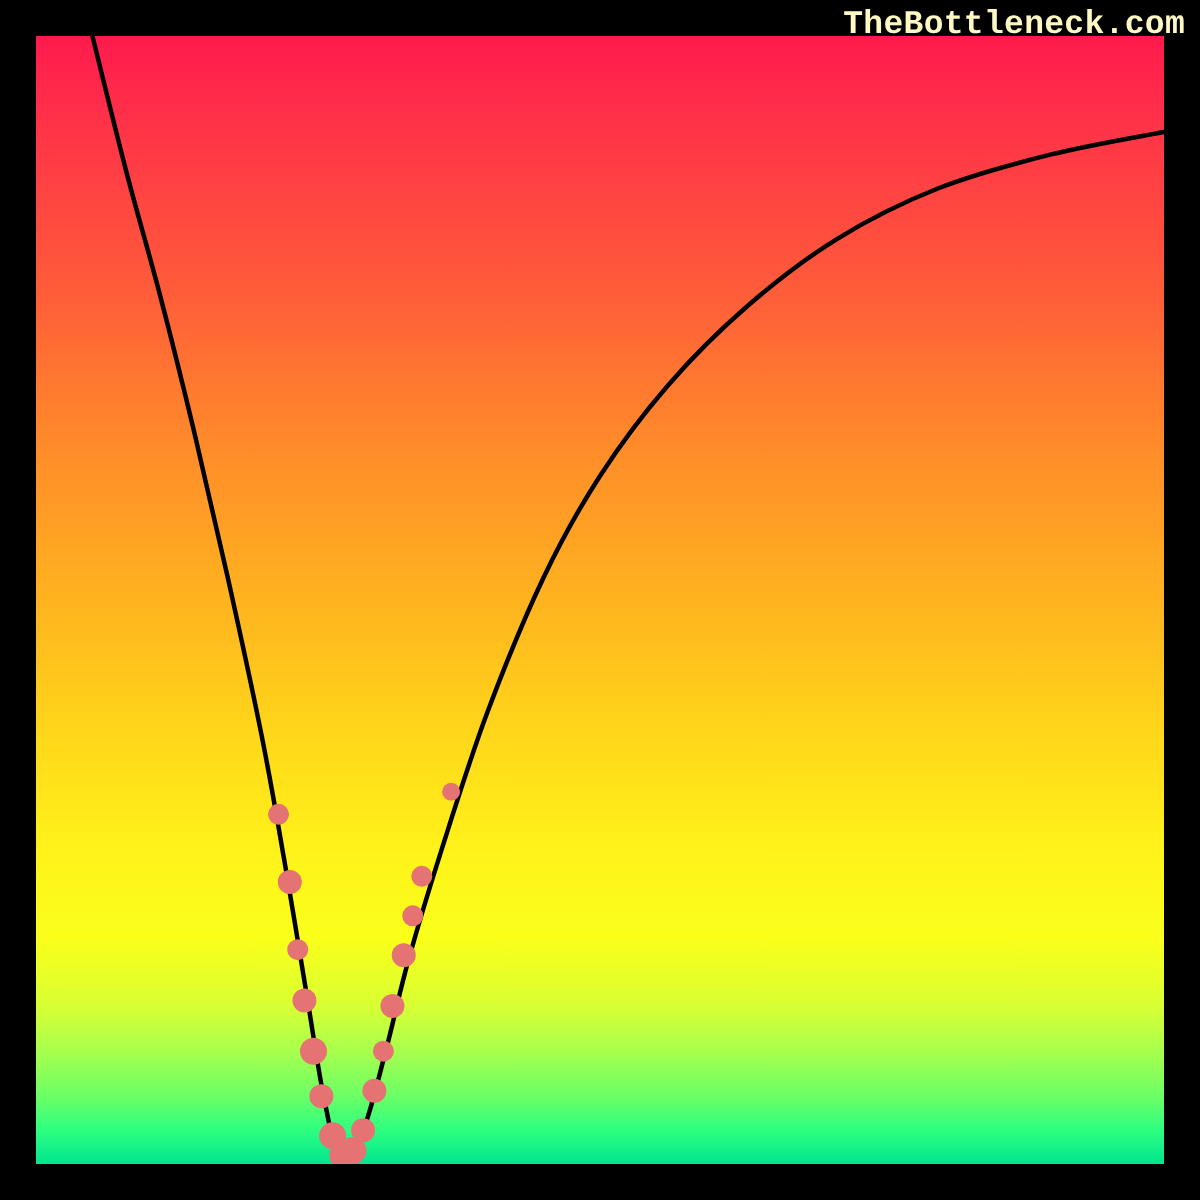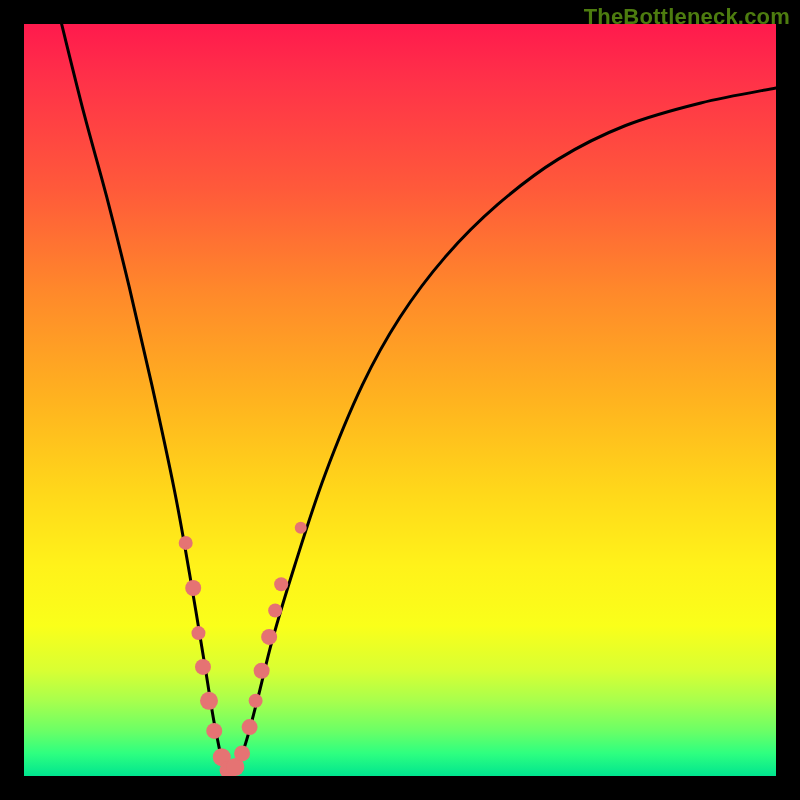--- a/index.html
+++ b/index.html
@@ -29,26 +29,27 @@
       #d8ff33 86%,
       #a8ff4d 90%,
       #6bff66 94%,
       #2eff80 97%,
       #00e58f 100%);
   }
   .watermark {
     position: absolute;
     top: 4px;
     right: 10px;
-    color: #4d7c0f;
+    color: #fef9c3;
     font-size: 22px;
     font-weight: 600;
     letter-spacing: 0.2px;
     z-index: 5;
     user-select: none;
+    font-family: Liberation Mono, monospace;
   }
   svg.plot {
     position: absolute;
     left: 0;
     top: 0;
     width: 752px;
     height: 752px;
   }
 </style>
 </head>

